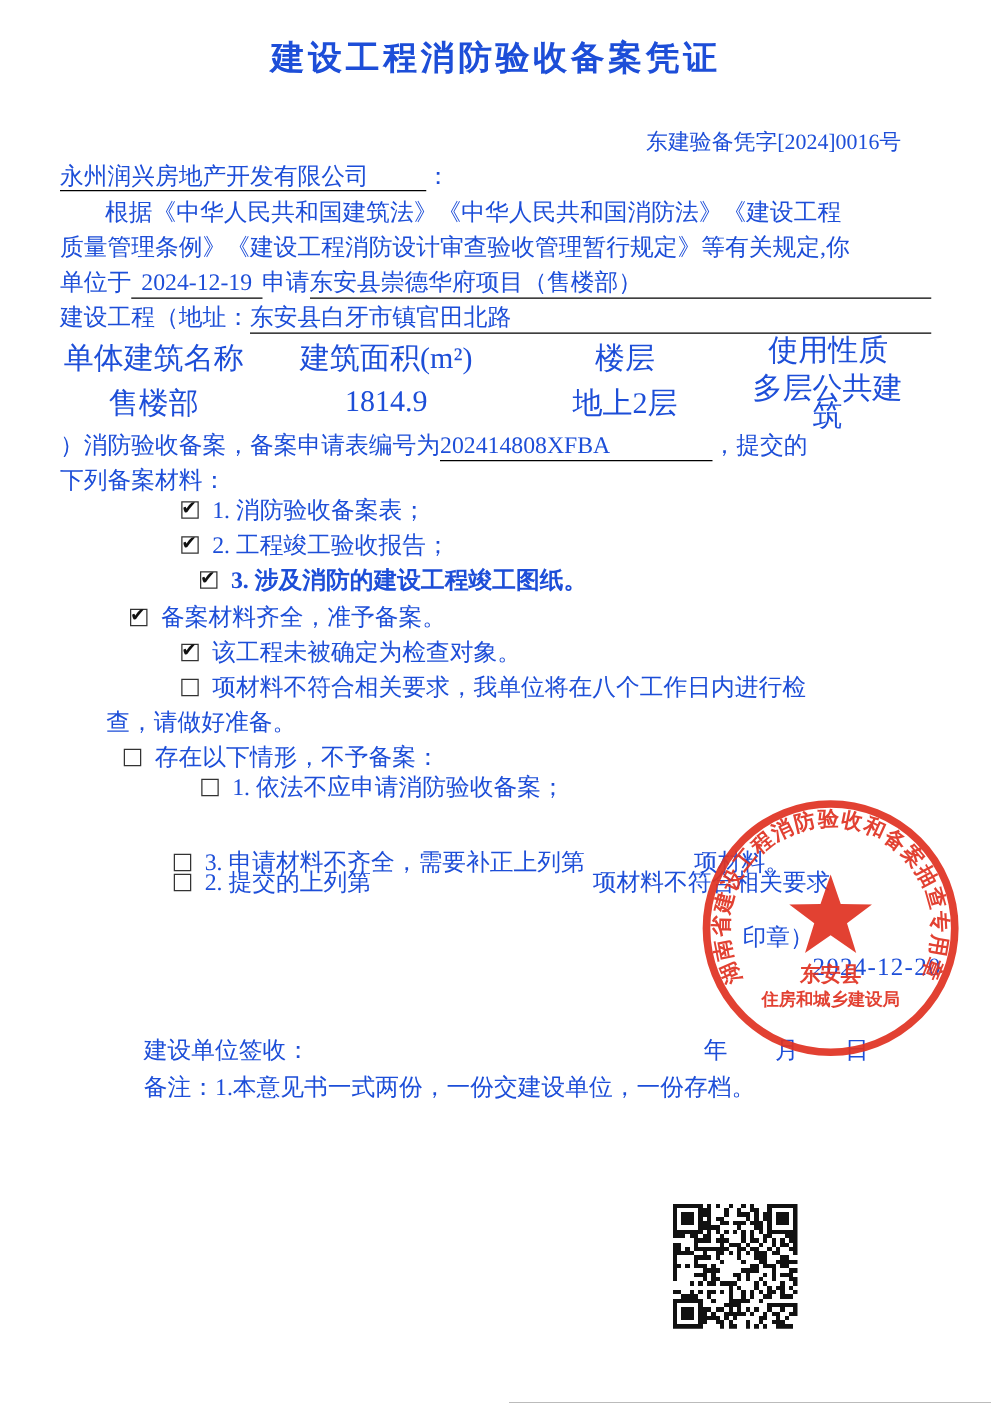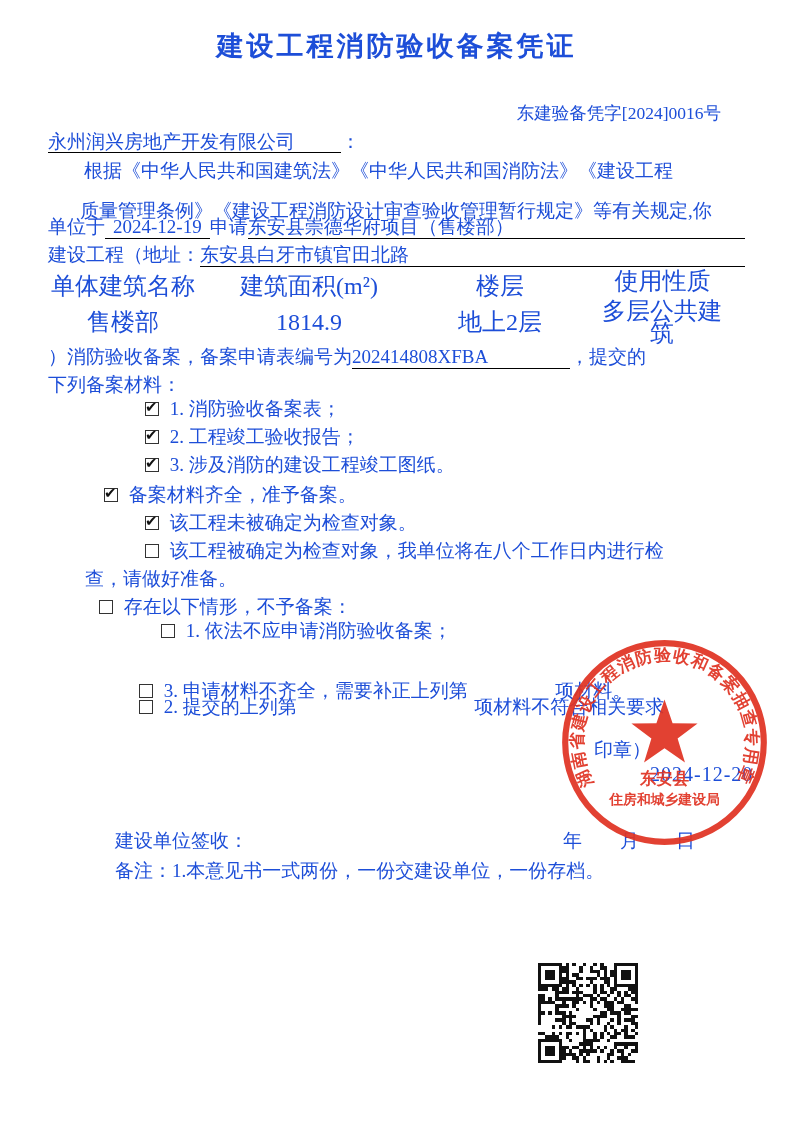--- a/index.html
+++ b/index.html
@@ -38,21 +38,21 @@
 
   <div class="abs title" style="top:28px;left:0;">建设工程消防验收备案凭证</div>
 
   <div class="abs docno" style="top:101px;right:72px;">东建验备凭字[2024]0016号</div>
 
   <div class="abs t18" style="top:131px;left:48px;">
     <span class="uline" style="padding-right:46px;">永州润兴房地产开发有限公司</span><span>：</span>
   </div>
 
   <div class="abs t18" style="top:160px;left:84px;">根据《中华人民共和国建筑法》《中华人民共和国消防法》《建设工程</div>
-  <div class="abs t18" style="top:200px;left:48px;margin-left:32px;">质量管理条例》《建设工程消防设计审查验收管理暂行规定》等有关规定,你</div>
+  <div class="abs t18" style="top:188px;left:48px;">质量管理条例》《建设工程消防设计审查验收管理暂行规定》等有关规定,你</div>
 
   <div class="abs t18 flexline" style="top:216px;left:48px;width:697px;">
     <span>单位于</span>
     <span class="uline" style="padding:0 8px;">2024-12-19</span>
     <span>申请</span>
     <span class="uline" style="flex:1;">东安县崇德华府项目（售楼部）</span>
   </div>
 
   <div class="abs t18 flexline" style="top:244px;left:48px;width:697px;">
     <span>建设工程（地址：</span>
@@ -78,36 +78,36 @@
   <div class="abs t18" style="top:374px;left:48px;">下列备案材料：</div>
 
   <div class="abs t18" style="top:398px;left:145px;">
     <span class="cb" data-checked="true"></span>
     <span>1. 消防验收备案表；</span>
   </div>
   <div class="abs t18" style="top:426px;left:145px;">
     <span class="cb" data-checked="true"></span>
     <span>2. 工程竣工验收报告；</span>
   </div>
-  <div class="abs t18" style="top:454px;left:145px;">
+  <div class="abs t18" style="top:454px;left:160px;font-weight:bold;">
     <span class="cb" data-checked="true"></span>
     <span>3. 涉及消防的建设工程竣工图纸。</span>
   </div>
 
   <div class="abs t18" style="top:484px;left:104px;">
     <span class="cb" data-checked="true"></span>
     <span>备案材料齐全，准予备案。</span>
   </div>
   <div class="abs t18" style="top:512px;left:145px;">
     <span class="cb" data-checked="true"></span>
     <span>该工程未被确定为检查对象。</span>
   </div>
   <div class="abs t18" style="top:540px;left:145px;">
     <span class="cb" data-checked="false"></span>
-    <span>该工程被确定为检查对象，我单位将在八个工作日内进行检</span>
+    <span>项材料不符合相关要求，我单位将在八个工作日内进行检</span>
   </div>
   <div class="abs t18" style="top:568px;left:85px;">查，请做好准备。</div>
 
   <div class="abs t18" style="top:596px;left:99px;">
     <span class="cb" data-checked="false"></span>
     <span>存在以下情形，不予备案：</span>
   </div>
   <div class="abs t18" style="top:620px;left:139px;padding-left:22px;">
     <span class="cb" data-checked="false"></span>
     <span>1. 依法不应申请消防验收备案；</span>

